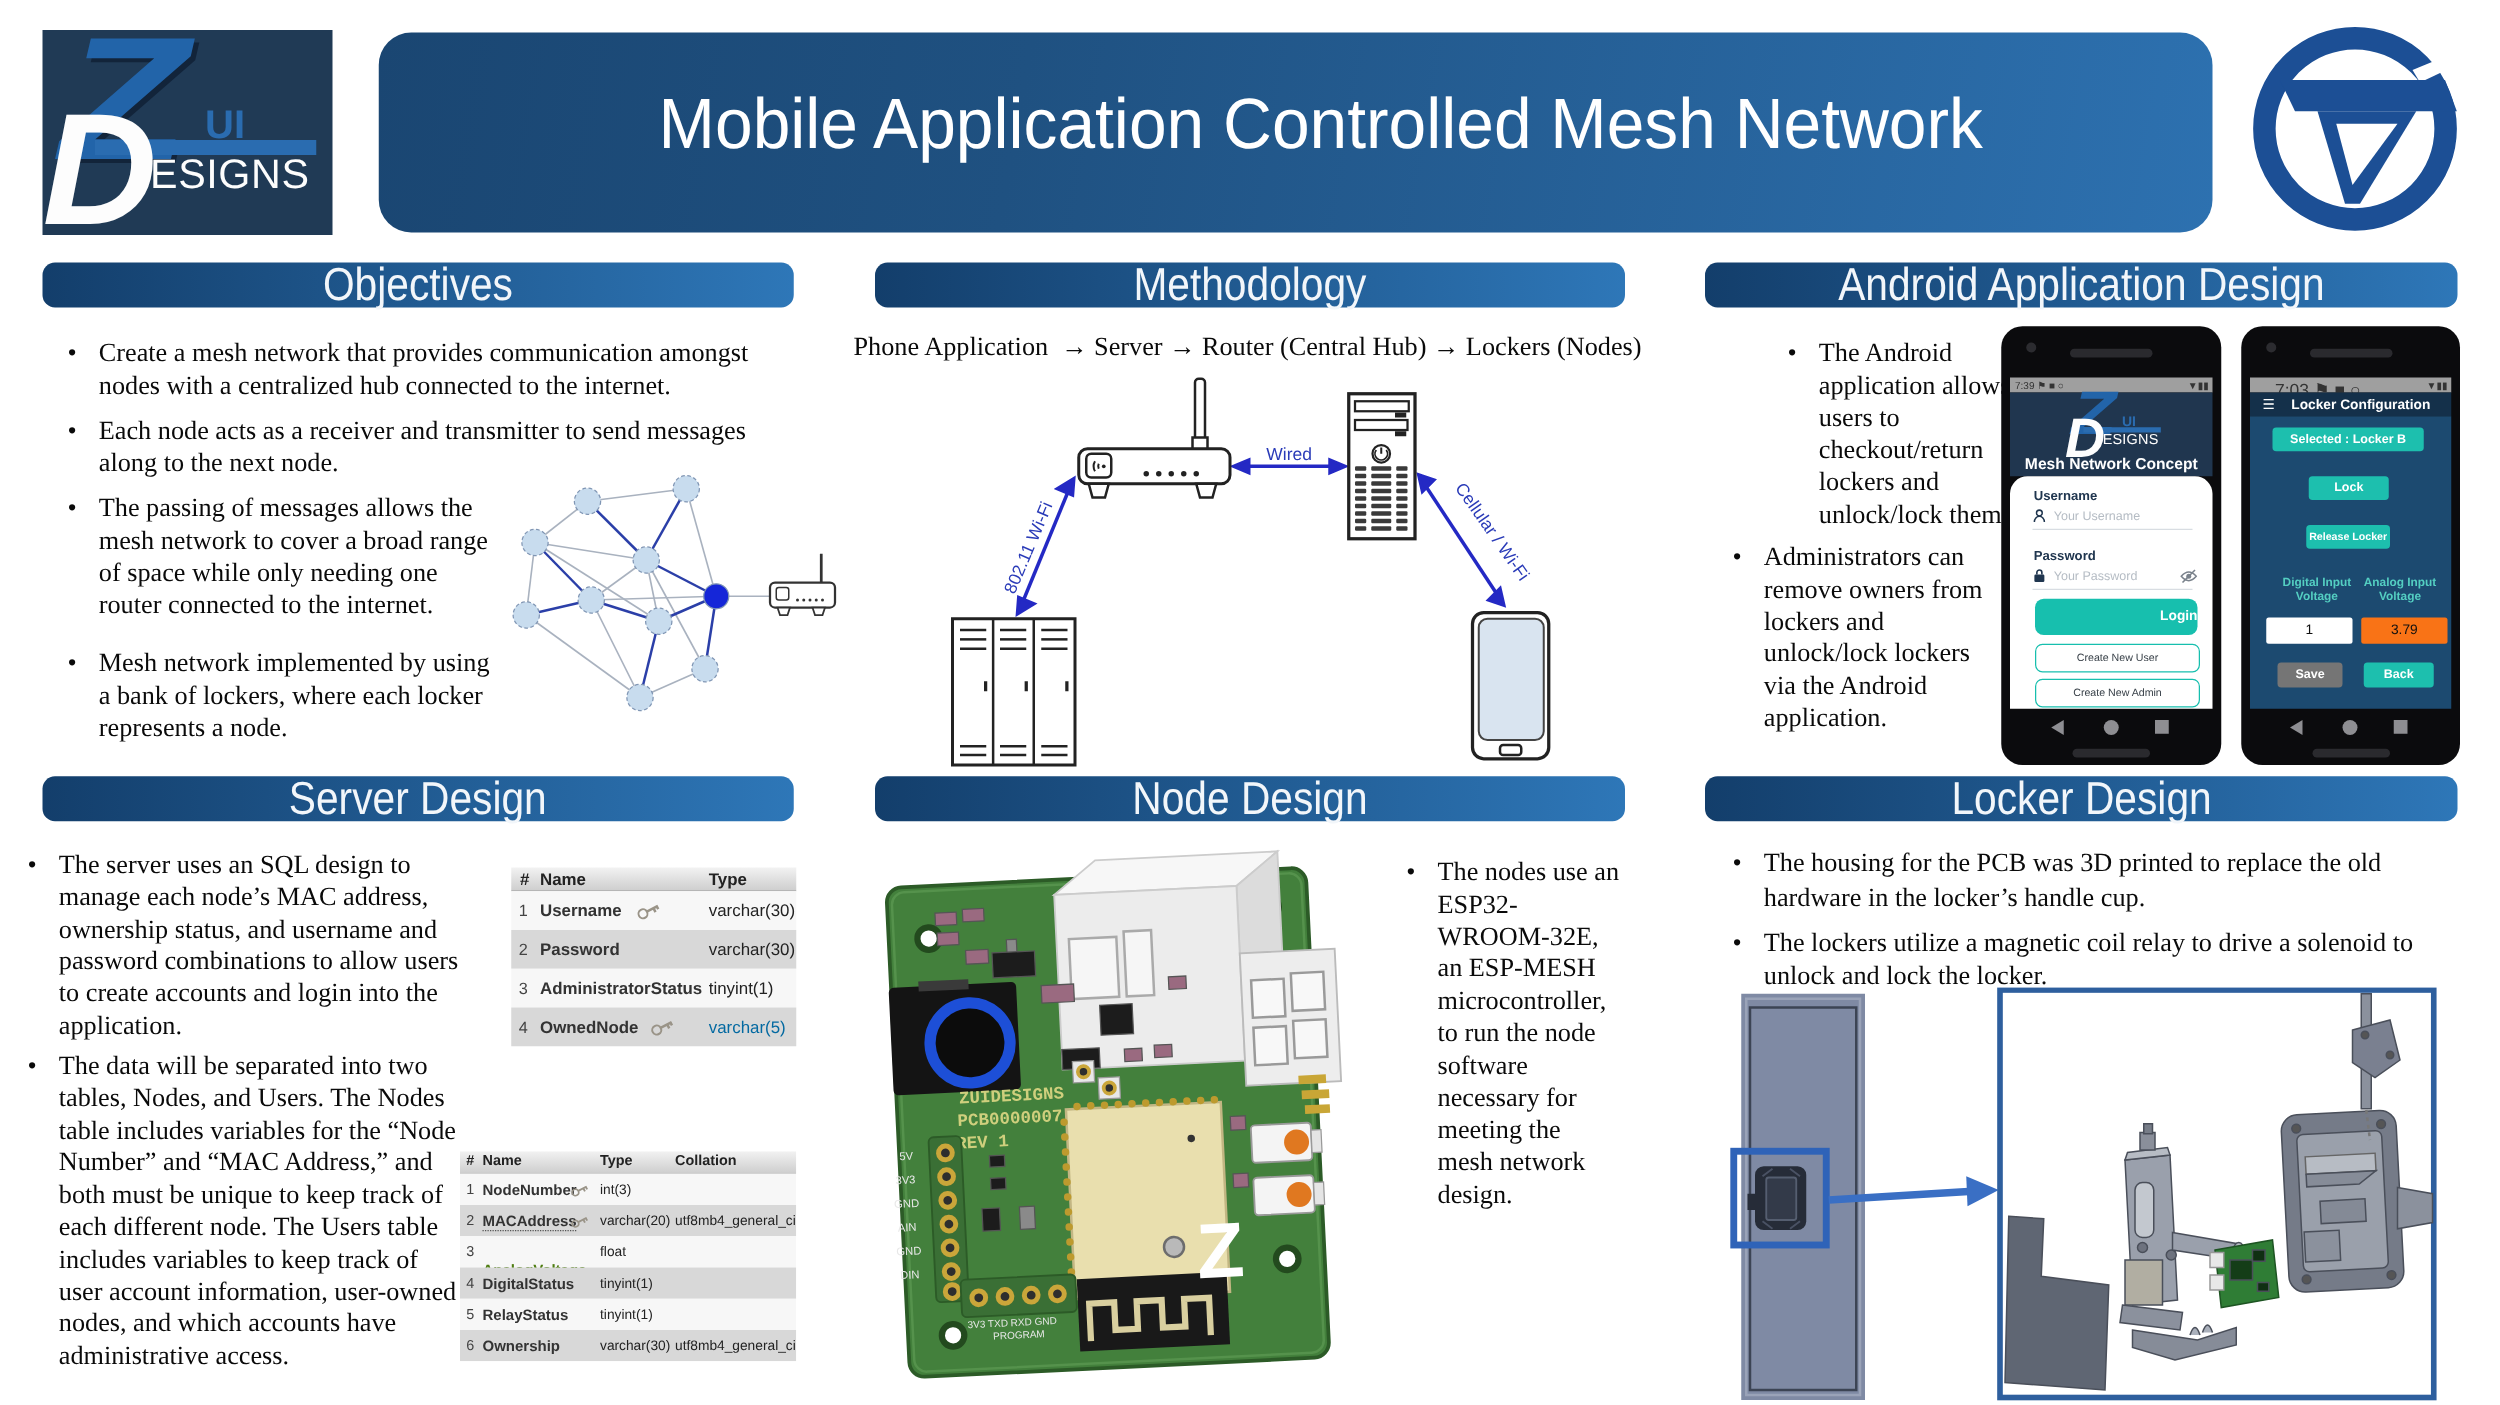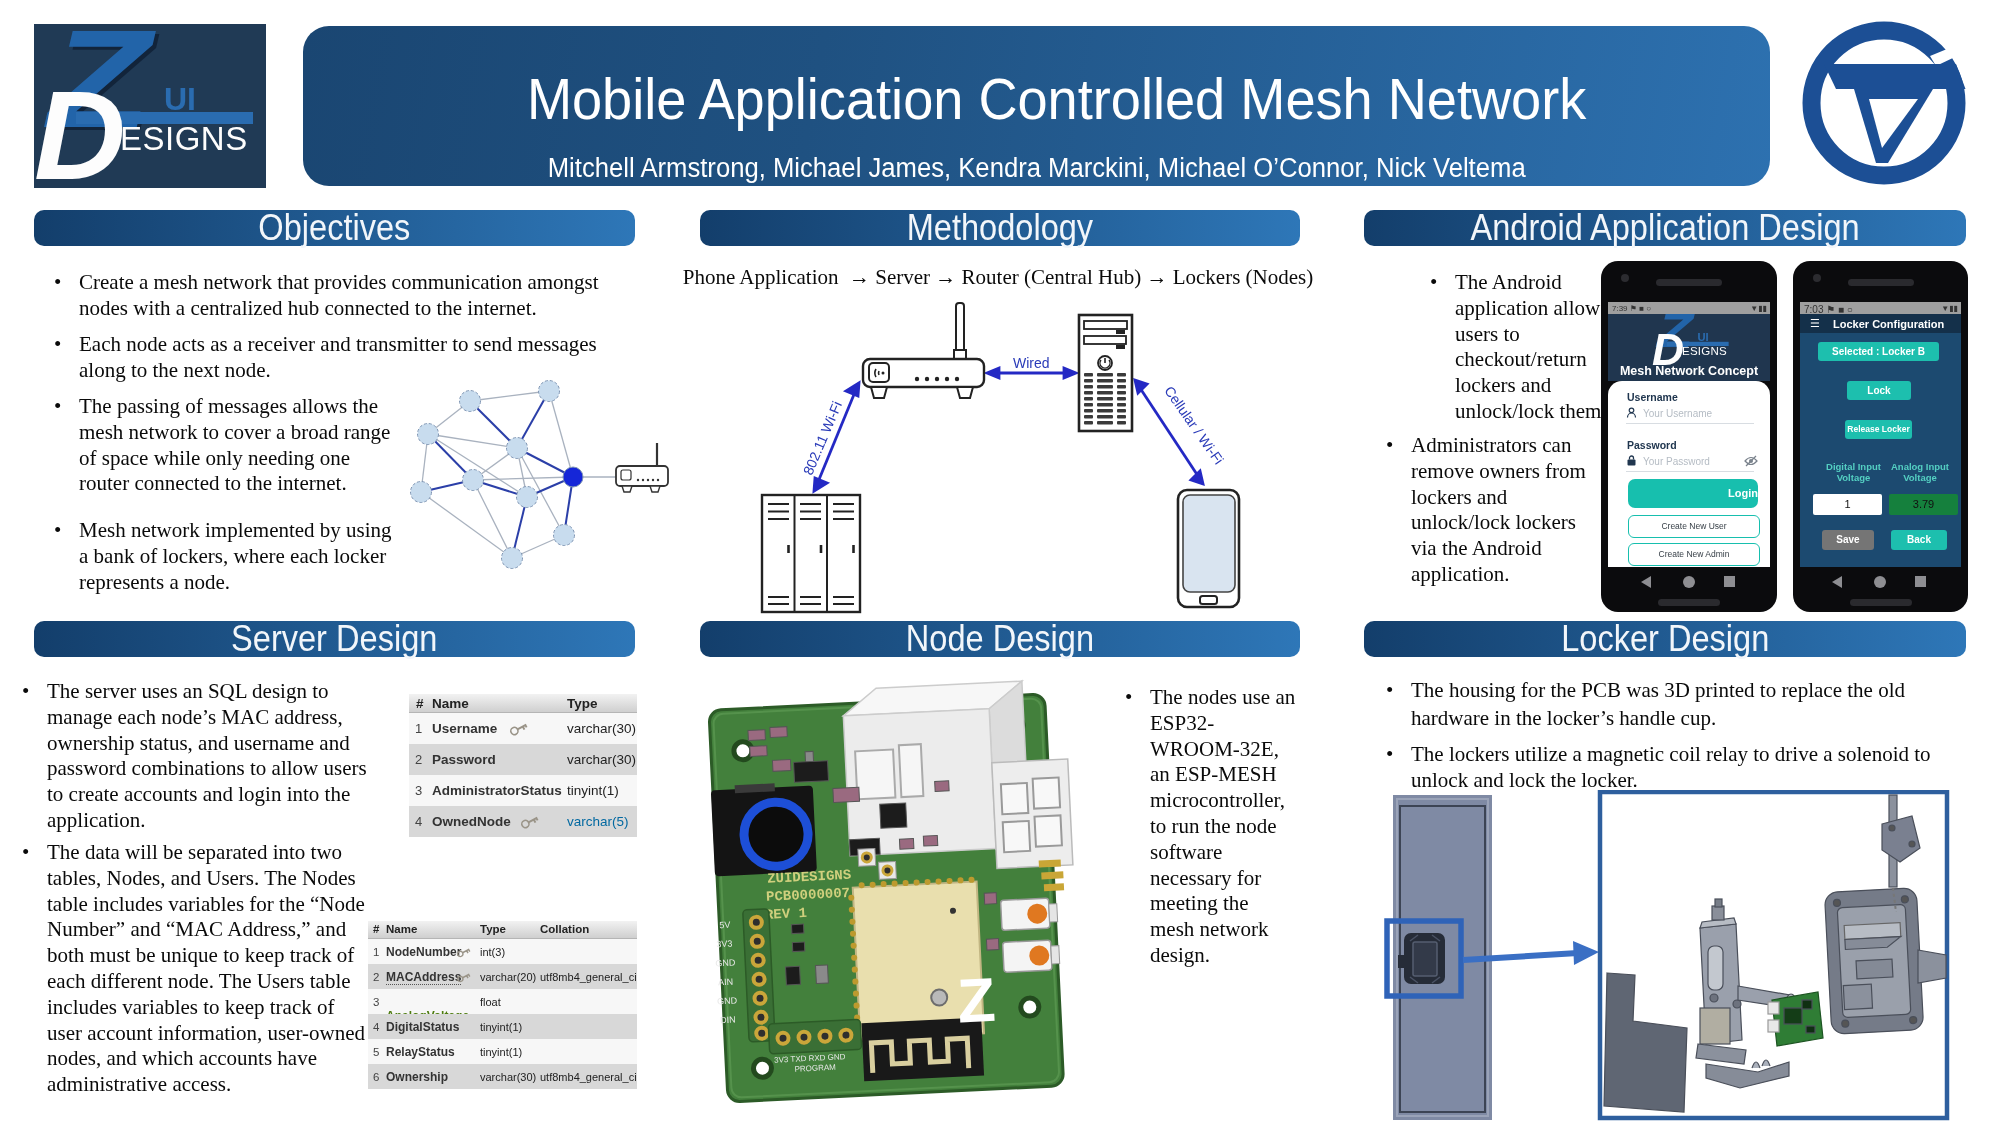--- a/index.html
+++ b/index.html
@@ -9,21 +9,20 @@
 .bullet{position:absolute}
 .bullet:before{content:"\2022";position:absolute;left:-25px;top:0;font-size:21px}
 .sb{position:absolute;height:36px;border-radius:10px;background:linear-gradient(90deg,#133e6b,#2e77b8);color:#f2f6fa;display:flex;align-items:center;justify-content:center;font-size:37px}
 .sbin{transform:scaleX(0.88)}
 </style>
 </head>
 <body>
 
 <div class="abs" id="banner" style="left:303px;top:26px;width:1467px;height:160px;border-radius:26px;background:linear-gradient(100deg,#1a4672 0%,#1f5181 35%,#2d71b0 100%)">
   <div style="text-align:center;margin-top:40px;font-size:57px;color:#fff;padding-left:40px;"><span style="display:inline-block;transform:scaleX(0.95)">Mobile Application Controlled Mesh Network</span></div>
-  <div style="text-align:center;margin-top:21px;font-size:27px;color:#fff;"><span style="display:inline-block;transform:scaleX(0.95)">Mitchell Armstrong, Michael James, Kendra Marckini, Michael O’Connor, Nick Veltema</span></div>
 </div>
 
 <div class="abs" id="zuilogo" style="left:34px;top:24px;width:232px;height:164px;background:#203a55;overflow:hidden">
   <div class="abs" style="left:14px;top:-26px;font-size:140px;font-style:italic;font-weight:bold;color:#2264a9;text-shadow:3px 3px 0 #12243a;transform:scaleX(1.2);transform-origin:left top">Z</div>
   <div class="abs" style="left:42px;top:88px;width:177px;height:12px;background:#2a6cb0"></div>
   <div class="abs" style="left:0px;top:38px;font-size:127px;font-style:italic;font-weight:bold;color:#fdfdfd">D</div>
   <div class="abs" style="left:130px;top:57px;font-size:32px;font-weight:bold;color:#2a6cb0">UI</div>
   <div class="abs" style="left:86px;top:96px;font-size:33px;color:#fdfdfd;letter-spacing:0.5px">ESIGNS</div>
 </div>
 
@@ -283,35 +282,35 @@
     <circle cx="81" cy="13" r="6" fill="#8e8e92"></circle>
     <rect x="116" y="7" width="11" height="11" fill="#8e8e92"></rect>
   </svg>
   <div class="abs" style="left:57px;top:338px;width:62px;height:7px;border-radius:4px;background:#2a2a2e"></div>
 </div>
 
 <div class="abs" style="left:1793px;top:261px;width:175px;height:351px;background:#0b0b0d;border-radius:17px;overflow:hidden;font-family:'Liberation Sans'">
   <div class="abs" style="left:20px;top:13px;width:8px;height:8px;border-radius:50%;background:#2c2c30"></div>
   <div class="abs" style="left:55px;top:18px;width:66px;height:7px;border-radius:4px;background:#2a2a2e"></div>
   <div class="abs" style="left:7px;top:41px;width:161px;height:12px;background:#9f9f9f">
-    <span style="position:absolute;left:4px;top:2px;font-size:10px;color:#333">7:03 ⚑ ■ ○</span>
+    <span style="position:absolute;left:20px;top:2px;font-size:14px;color:#333">7:03 ⚑ ■ ○</span>
     <span style="position:absolute;right:3px;top:2px;font-size:8px;color:#333">▼▮▮</span>
   </div>
   <div class="abs" style="left:7px;top:53px;width:161px;height:19px;background:#14304a">
     <span style="position:absolute;left:10px;top:3px;font-size:11px;color:#fff">☰</span>
     <span style="position:absolute;left:33px;top:4px;font-size:11px;font-weight:bold;color:#fff">Locker Configuration</span>
   </div>
   <div class="abs" style="left:7px;top:72px;width:161px;height:234px;background:#1c4a70">
     <div style="position:absolute;left:18px;top:9px;width:121px;height:19px;background:#1dbfae;border-radius:3px;text-align:center;line-height:19px;font-size:10px;font-weight:bold;color:#fff">Selected : Locker B</div>
     <div style="position:absolute;left:47px;top:48px;width:64px;height:19px;background:#1dbfae;border-radius:3px;text-align:center;line-height:19px;font-size:10px;font-weight:bold;color:#fff">Lock</div>
     <div style="position:absolute;left:45px;top:87px;width:67px;height:19px;background:#1dbfae;border-radius:3px;text-align:center;line-height:19px;font-size:8.5px;font-weight:bold;color:#fff">Release Locker</div>
     <div style="position:absolute;left:11px;top:128px;width:85px;text-align:center;font-size:9.5px;font-weight:bold;color:#54cfc2;line-height:11px">Digital Input<br>Voltage</div>
     <div style="position:absolute;left:90px;top:128px;width:60px;text-align:center;font-size:9.5px;font-weight:bold;color:#54cfc2;line-height:11px">Analog Input<br>Voltage</div>
     <div style="position:absolute;left:13px;top:161px;width:69px;height:21px;background:#fff;border-radius:2px;text-align:center;line-height:21px;font-size:11px;color:#111">1</div>
-    <div style="position:absolute;left:89px;top:161px;width:69px;height:21px;background:#15803d;border-radius:2px;text-align:center;line-height:21px;font-size:11px;color:#111">3.79</div>
+    <div style="position:absolute;left:89px;top:161px;width:69px;height:21px;background:#f97316;border-radius:2px;text-align:center;line-height:21px;font-size:11px;color:#111">3.79</div>
     <div style="position:absolute;left:22px;top:197px;width:52px;height:20px;background:#757575;border-radius:3px;text-align:center;line-height:20px;font-size:10px;font-weight:bold;color:#fff">Save</div>
     <div style="position:absolute;left:91px;top:197px;width:56px;height:20px;background:#1dbfae;border-radius:3px;text-align:center;line-height:20px;font-size:10px;font-weight:bold;color:#fff">Back</div>
   </div>
   <svg class="abs" style="left:7px;top:308px" width="161" height="26" viewBox="0 0 161 26">
     <polygon points="42,7 42,19 32,13" fill="#8e8e92"></polygon>
     <circle cx="80" cy="13" r="6" fill="#8e8e92"></circle>
     <rect x="115" y="7" width="11" height="11" fill="#8e8e92"></rect>
   </svg>
   <div class="abs" style="left:57px;top:338px;width:62px;height:7px;border-radius:4px;background:#2a2a2e"></div>
 </div>

